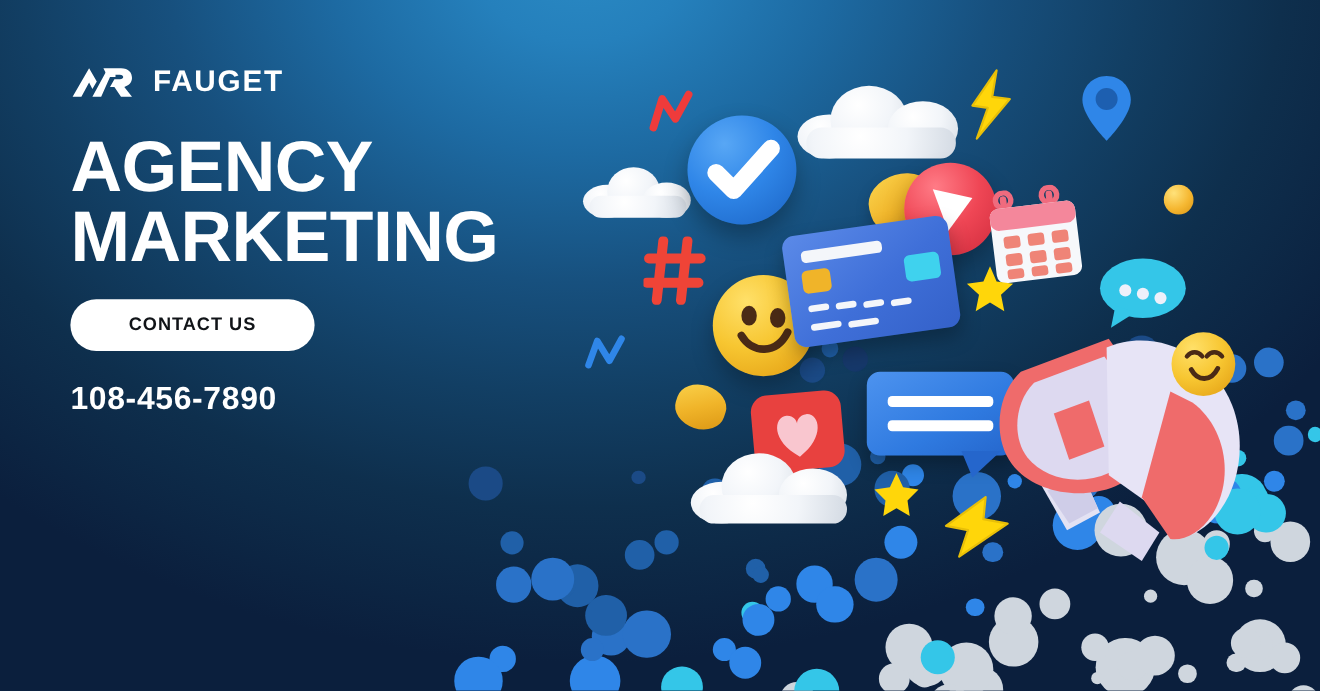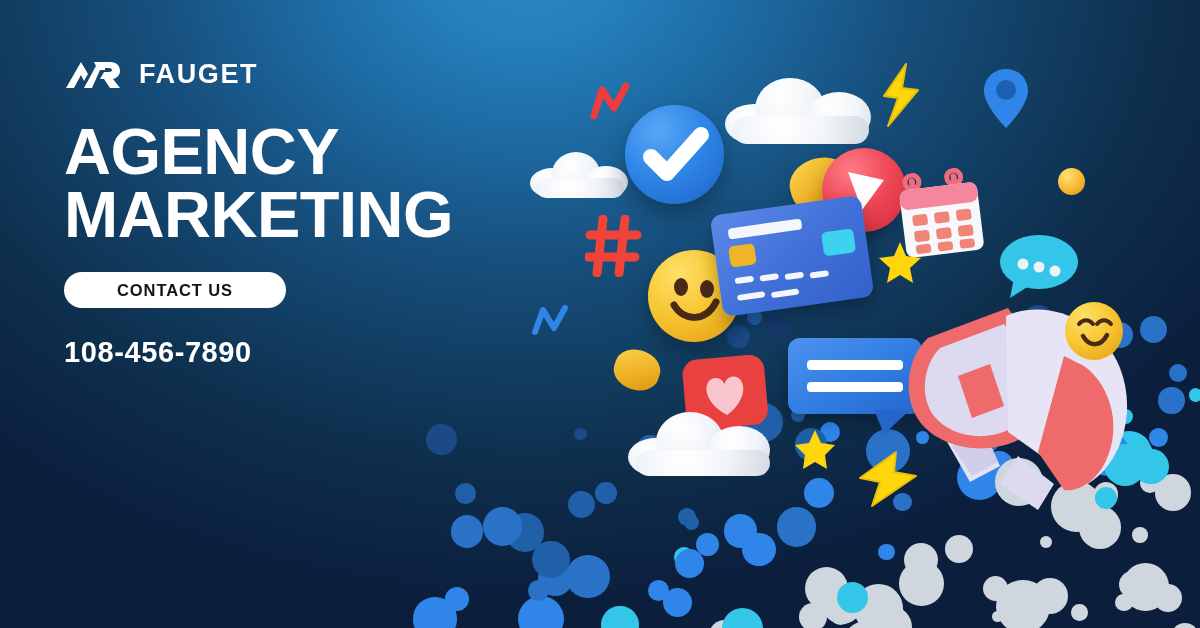--- a/index.html
+++ b/index.html
@@ -50,21 +50,21 @@
     color:#eef4fa;
     font-size:21.5px;
     line-height:1.44;
     font-weight:normal;
     max-width:370px;
   }
 
   #cta-button {
     margin-top:26px;
     display:inline-flex; align-items:center; justify-content:center;
-    width:222px; height:36px;
+    width:222px; height:47px;
     background:#ffffff;
     border:none; border-radius:24px;
     color:#111418;
     font-family:"Liberation Sans", sans-serif;
     font-size:16.5px; font-weight:bold;
     letter-spacing:0.9px;
     cursor:pointer;
   }
 
   #phone {

